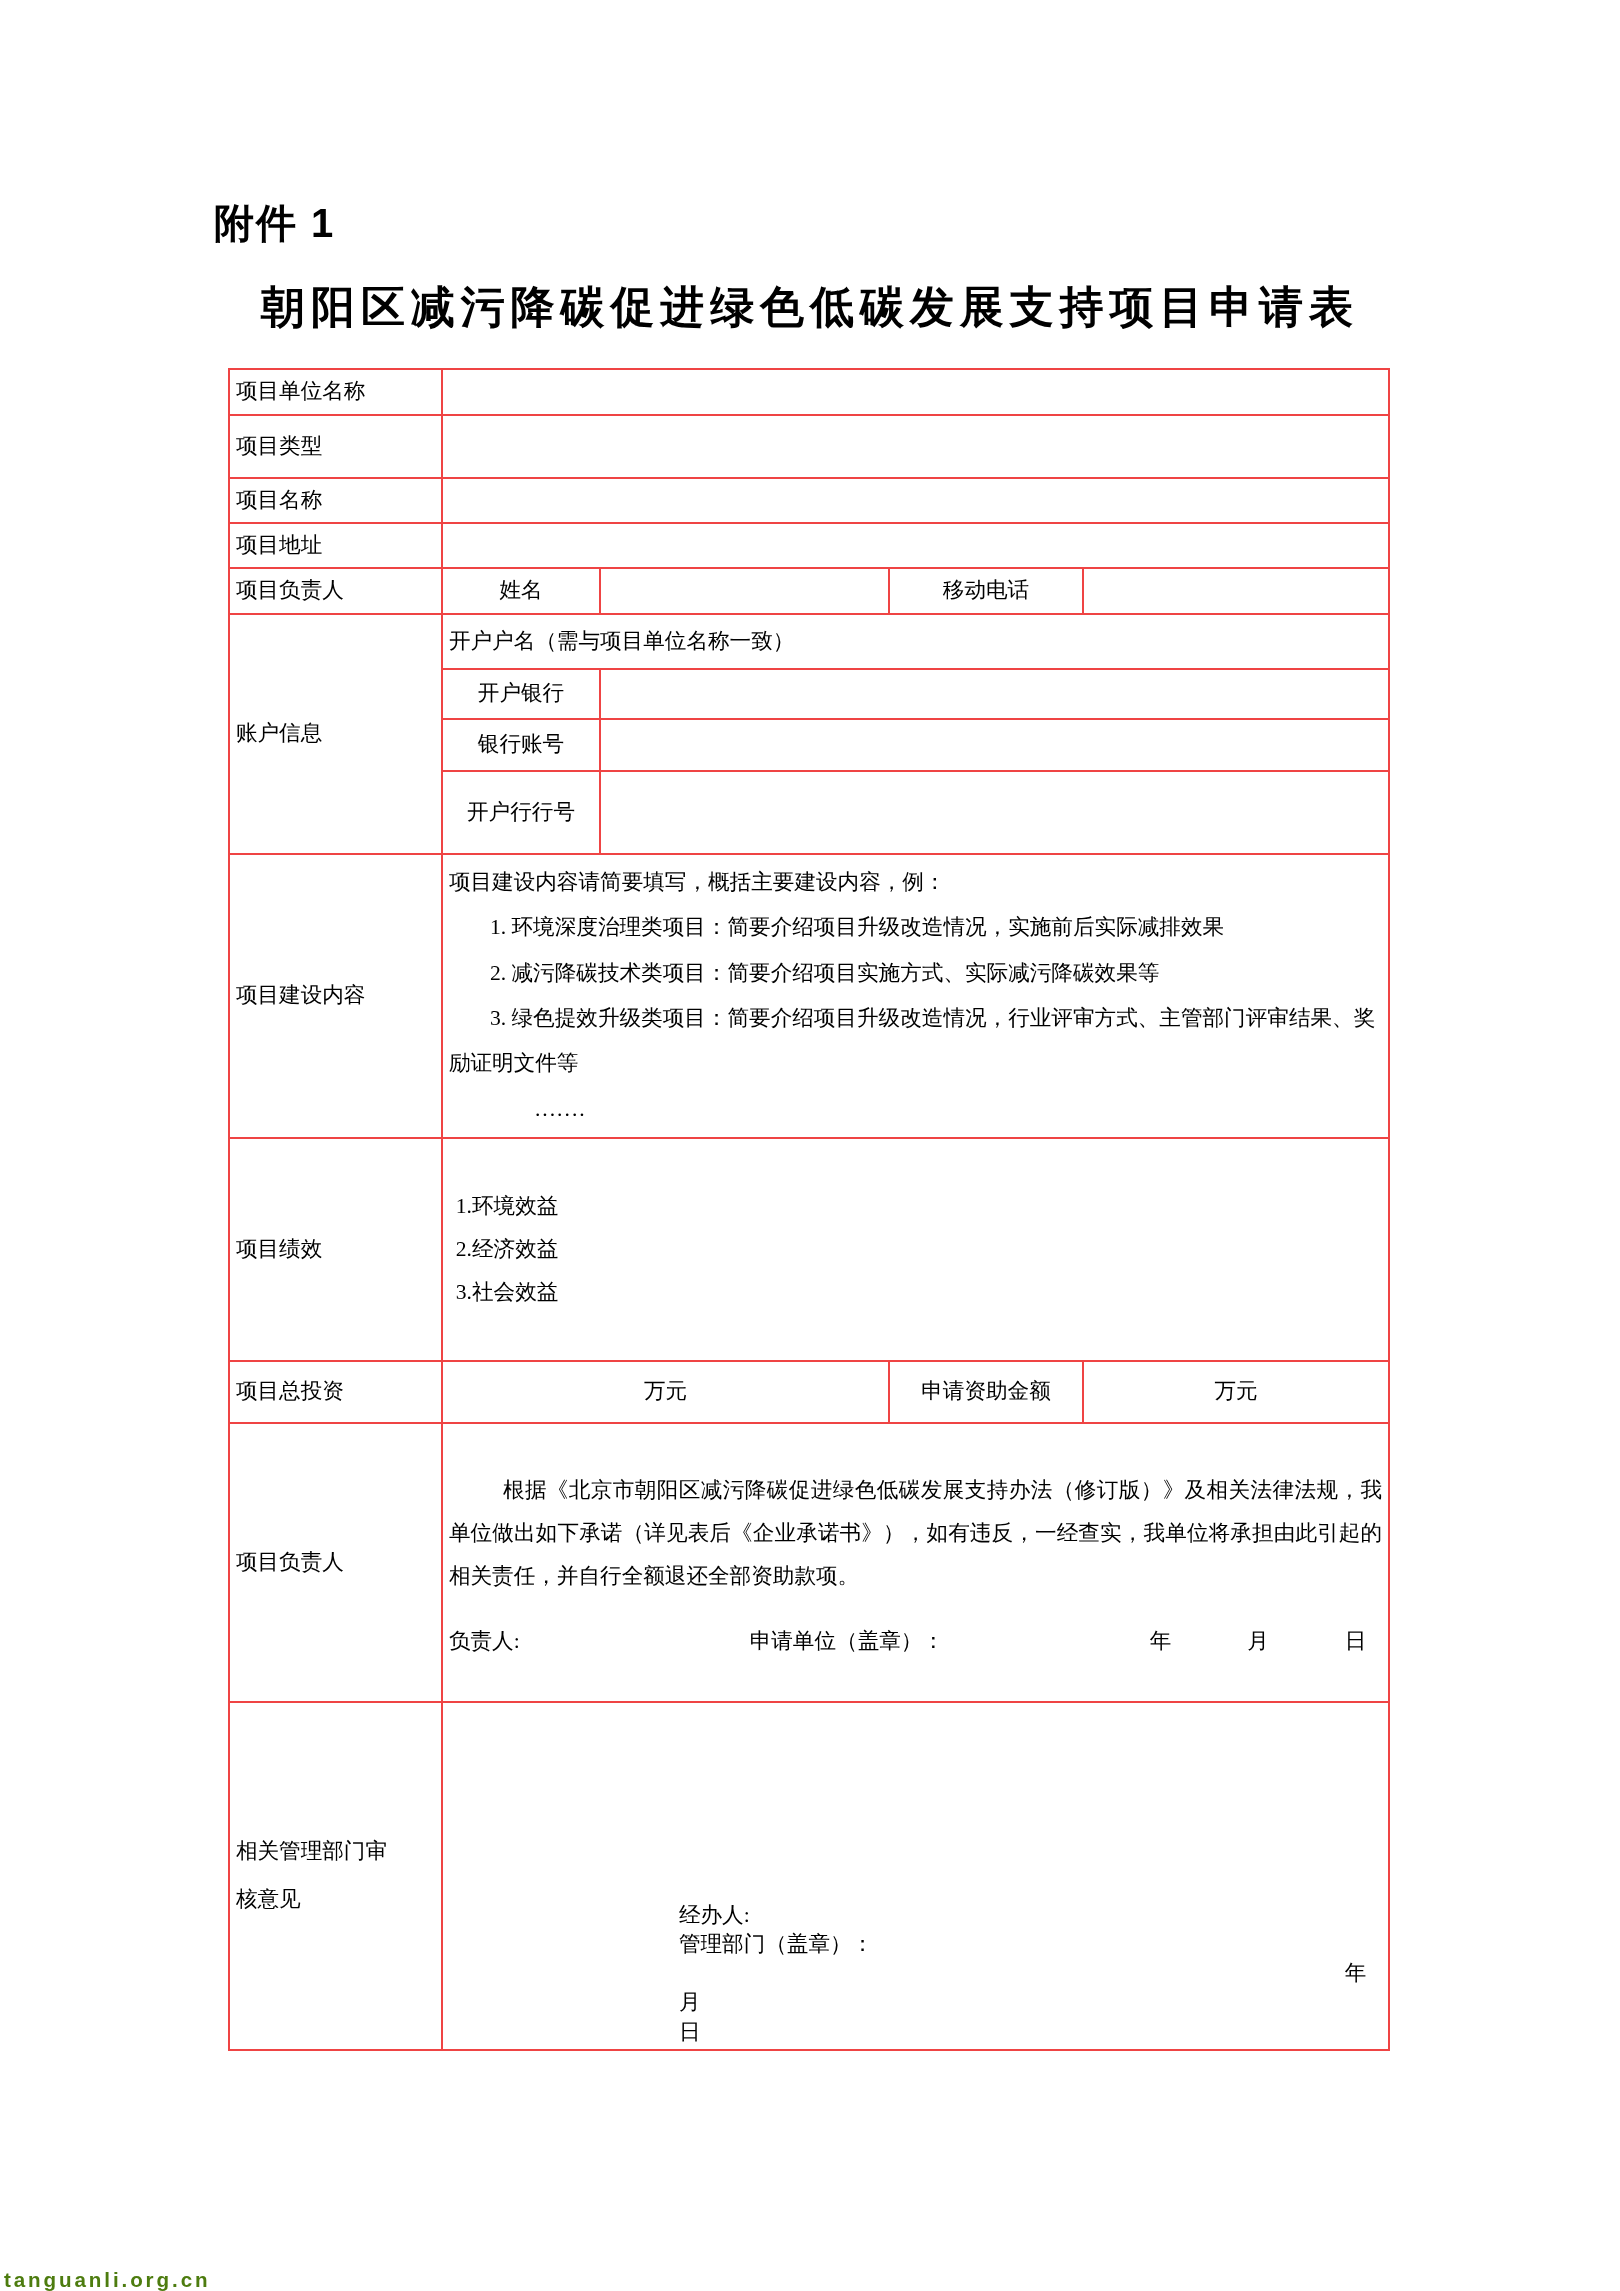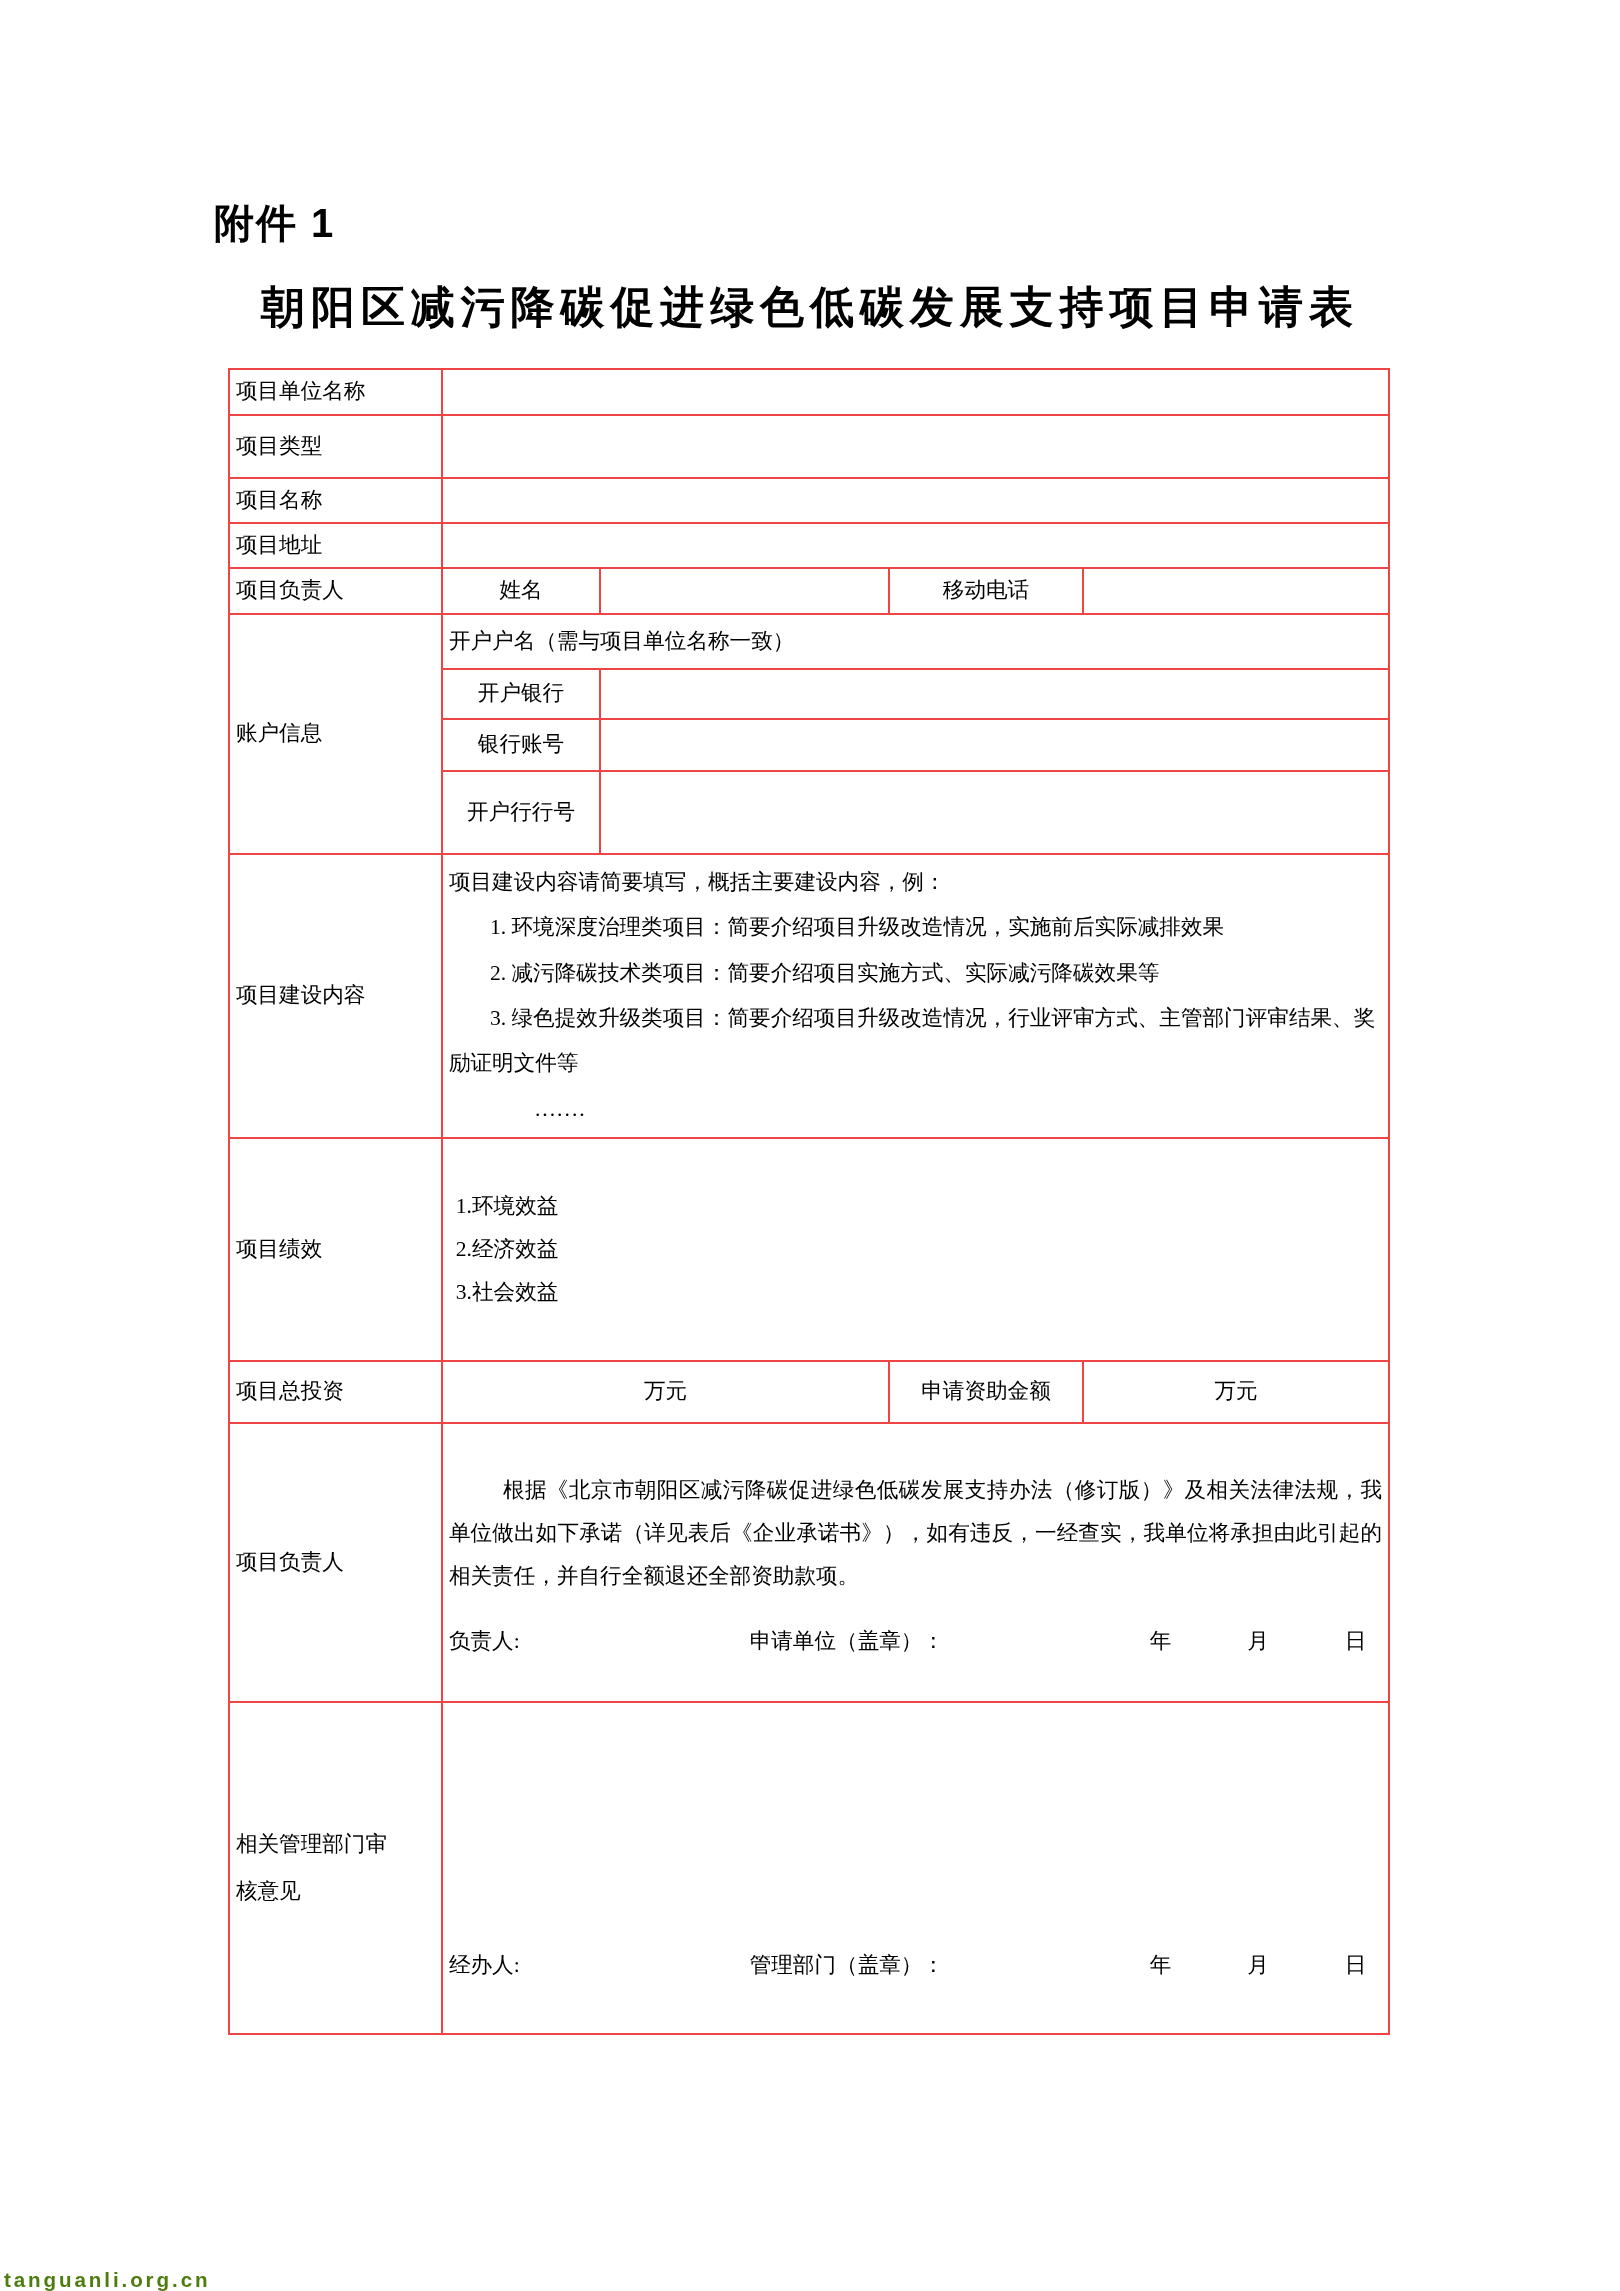--- a/index.html
+++ b/index.html
@@ -47,21 +47,21 @@
   .perf-item { line-height:2.0; }
   .decl-text {
     margin:0; text-indent:2.5em; line-height:2.0;
     text-align:justify; text-justify:inter-ideograph;
   }
   .sig-row { display:flex; align-items:baseline; padding-right:15.7px; white-space:nowrap; }
   .sig-unit { margin-left:230px; }
   .sig-year { margin-left:auto; }
   .sig-month, .sig-day { margin-left:76px; }
   .decl-sig { margin-top:29px; }
-  .review-sig { margin-top:196px; }
+  .review-sig { margin-top:196px;flex-direction:column; }
   .page-number {
     position:absolute; left:0; top:2127px; width:100%;
     text-align:center; font-size:20.6px;
   }
   .watermark {
     position:absolute; left:3.9px; top:2268px;
     font-family:"Liberation Sans","DejaVu Sans",sans-serif;
     font-size:20.6px; font-weight:700; letter-spacing:2.9px;
     color:#4d7c0f;
   }

